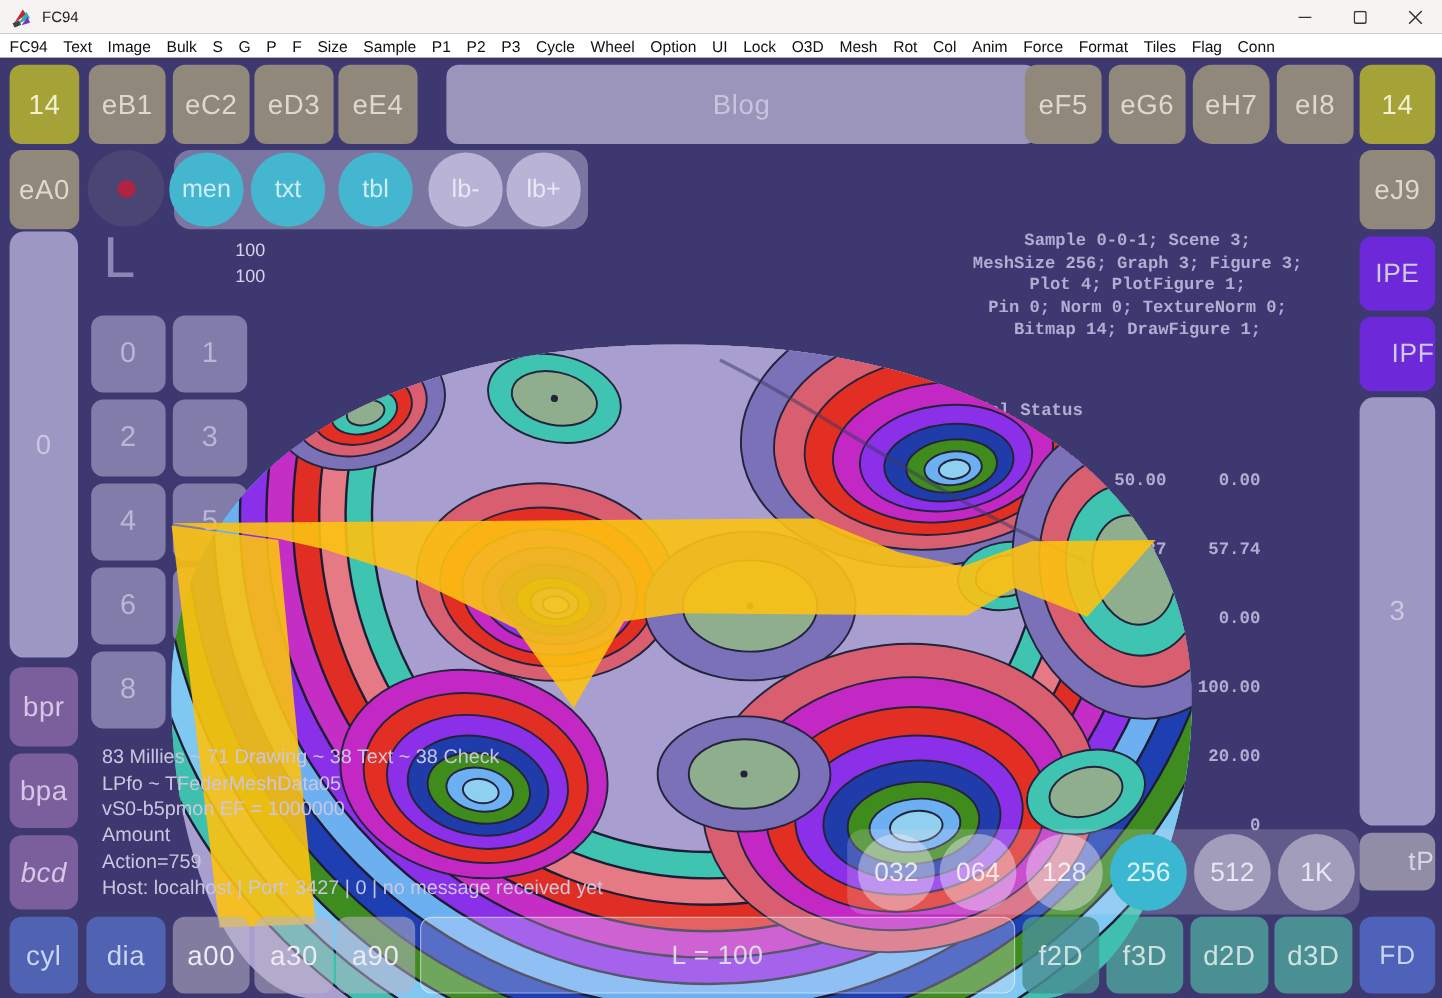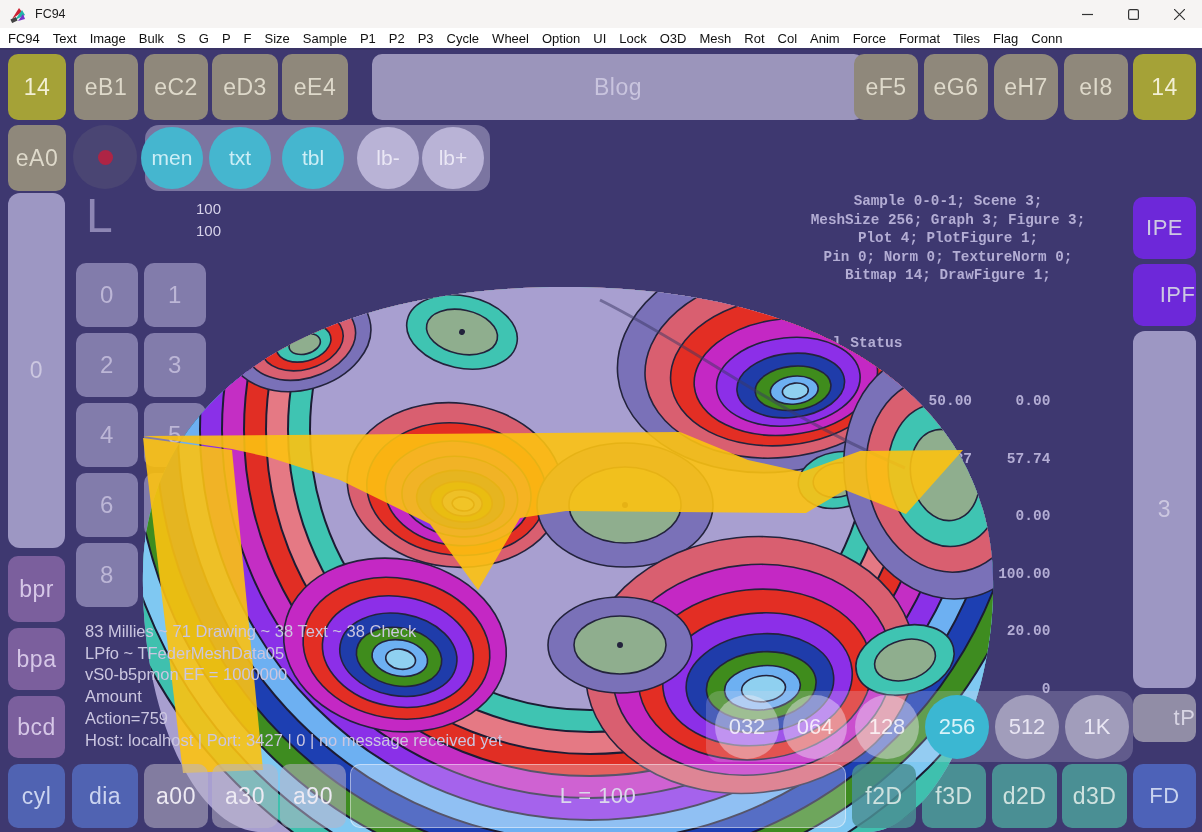--- a/index.html
+++ b/index.html
@@ -125,39 +125,40 @@
     <div class="btn taupe" style="left:8px;top:75px;width:58px;height:66px;">eA0</div>
     <div class="circ" style="left:73px;top:75px;width:64px;height:64px;background:#4a4573;z-index:2;">
       <div class="circ" style="position:static;width:15px;height:15px;background:#ae2445;"></div>
     </div>
     <div style="position:absolute;left:145px;top:75px;width:345px;height:66px;background:rgba(173,167,203,0.55);border-radius:14px;z-index:2;"></div>
     <div class="circ" style="left:141px;top:77px;width:62px;height:62px;background:#45b6cf;color:#cdeef6;font-size:21px;z-index:3;">men</div>
     <div class="circ" style="left:209px;top:77px;width:62px;height:62px;background:#45b6cf;color:#cdeef6;font-size:21px;z-index:3;">txt</div>
     <div class="circ" style="left:282px;top:77px;width:62px;height:62px;background:#45b6cf;color:#cdeef6;font-size:21px;z-index:3;">tbl</div>
     <div class="circ" style="left:357px;top:77px;width:62px;height:62px;background:#b9b3d6;color:#eae7f5;font-size:21px;z-index:3;">lb-</div>
     <div class="circ" style="left:422px;top:77px;width:62px;height:62px;background:#b9b3d6;color:#eae7f5;font-size:21px;z-index:3;">lb+</div>
+    <div class="btn taupe" style="left:1133px;top:75px;width:63px;height:66px;">eJ9</div>
 
     <div class="ltag">L</div>
     <div class="hund" style="top:150px;">100</div>
     <div class="hund" style="top:172px;">100</div>
 
     <div class="btn lavbig" style="left:8px;top:143px;width:57px;height:355px;">0</div>
     <div class="btn pad" style="left:76px;top:213px;width:62px;height:64px;">0</div>
     <div class="btn pad" style="left:144px;top:213px;width:62px;height:64px;">1</div>
     <div class="btn pad" style="left:76px;top:283px;width:62px;height:64px;">2</div>
     <div class="btn pad" style="left:144px;top:283px;width:62px;height:64px;">3</div>
     <div class="btn pad" style="left:76px;top:353px;width:62px;height:64px;">4</div>
     <div class="btn pad" style="left:144px;top:353px;width:62px;height:64px;">5</div>
     <div class="btn pad" style="left:76px;top:423px;width:62px;height:64px;">6</div>
     <div class="btn pad" style="left:144px;top:423px;width:62px;height:64px;">7</div>
     <div class="btn pad" style="left:76px;top:493px;width:62px;height:64px;">8</div>
     <div class="btn pad" style="left:144px;top:493px;width:62px;height:64px;">9</div>
     <div class="btn purp" style="left:8px;top:506px;width:57px;height:66px;">bpr</div>
     <div class="btn purp" style="left:8px;top:578px;width:57px;height:62px;">bpa</div>
-    <div class="btn purp" style="left:8px;top:646px;width:57px;height:62px;">bcd</div>
+    <div class="btn purp" style="left:8px;top:646px;width:57px;height:62px;font-style:italic;">bcd</div>
 
     <div class="btn gpl" style="left:1133px;top:147px;width:63px;height:62px;font-size:22px;">IPE</div>
     <div class="btn gpl" style="left:1133px;top:214px;width:63px;height:62px;font-size:22px;padding-left:26px;">IPF</div>
     <div class="btn lavbig" style="left:1133px;top:281px;width:63px;height:357px;font-size:23px;">3</div>
     <div class="btn gpt" style="left:1133px;top:644px;width:63px;height:48px;font-size:22px;padding-left:40px;">tP</div>
     <div class="btn blue2" style="left:1133px;top:714px;width:63px;height:64px;font-size:22px;">FD</div>
 
     <div class="monotext" style="left:752px;top:142px;width:392px;text-align:center;font-size:14.3px;line-height:18.6px;">
       <div>Sample 0-0-1; Scene 3;</div>
       <div>MeshSize 256; Graph 3; Figure 3;</div>

